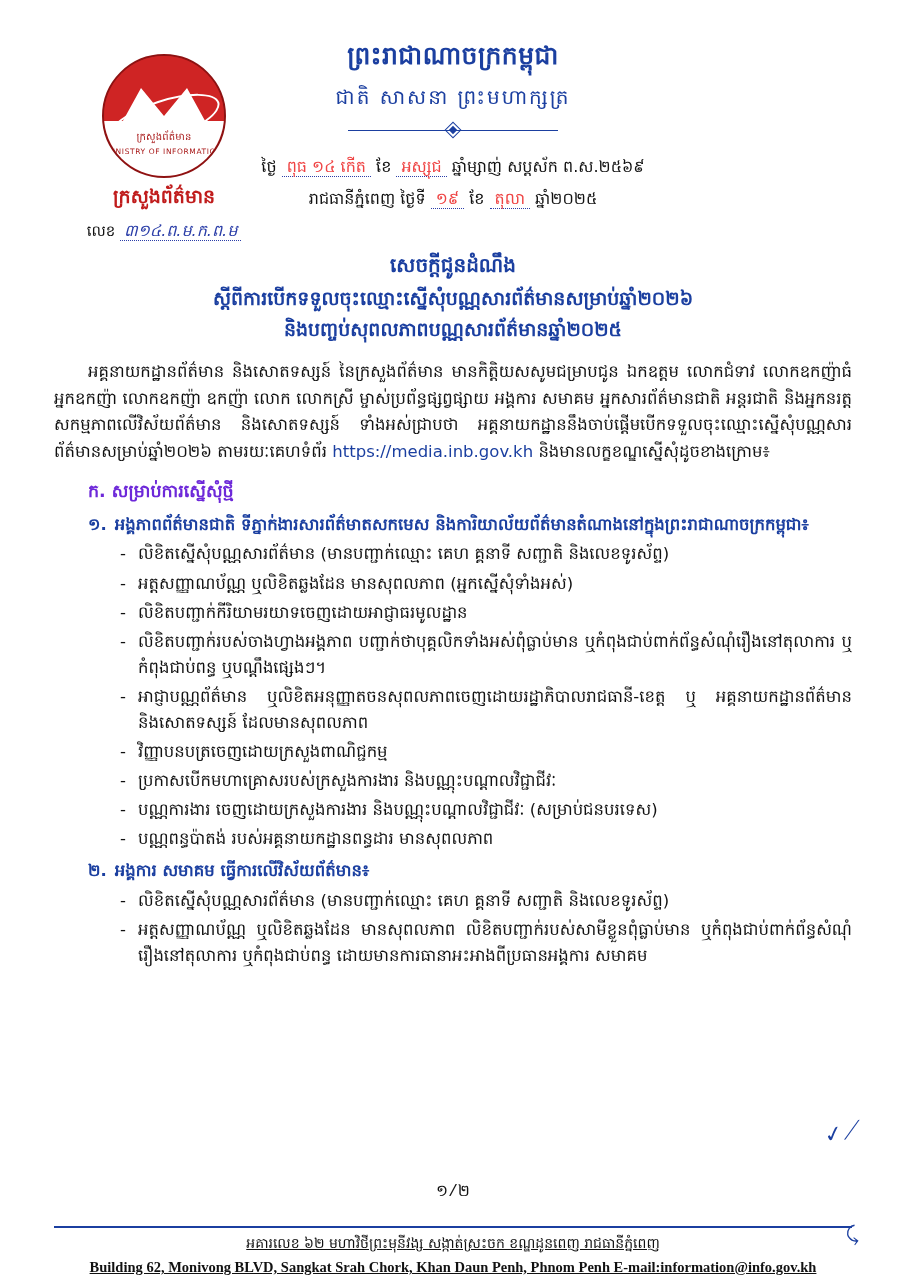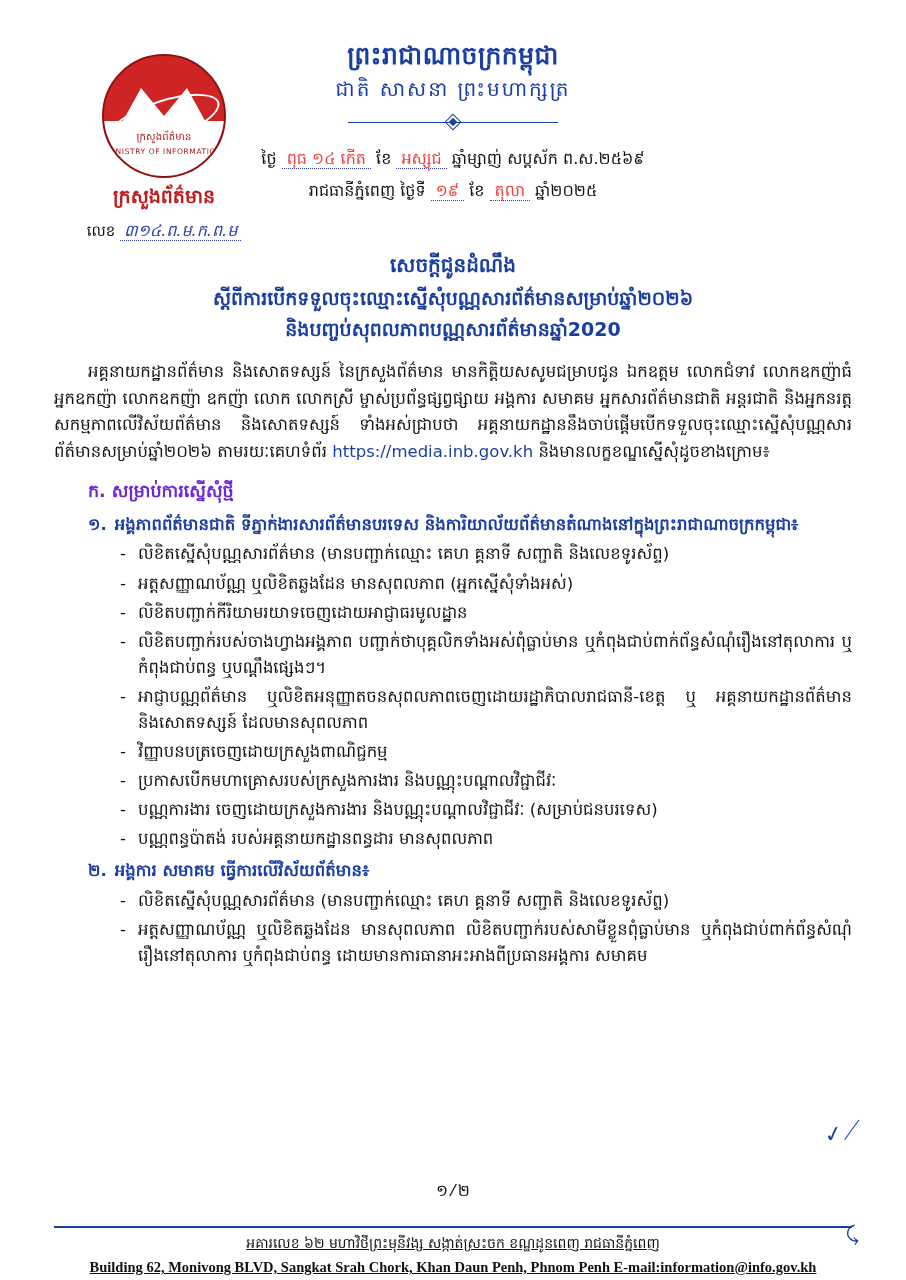--- a/index.html
+++ b/index.html
@@ -96,20 +96,21 @@
   }
   .kingdom .l1 {
     color: #1b3fa0;
     font-size: 25px;
     font-weight: bold;
     letter-spacing: .5px;
   }
   .kingdom .l2 {
     color: #1b3fa0;
     font-size: 20px;
+    margin-top: 8px;
     letter-spacing: 2px;
   }
   .ornament {
     margin: 10px auto 0;
     width: 210px;
     height: 14px;
     position: relative;
   }
   .ornament:before {
     content:"";
@@ -292,36 +293,36 @@
         <span>ខែ</span>
         <span class="hand-blue">តុលា</span>
         <span>ឆ្នាំ២០២៥</span>
       </div>
     </div>
   </div>
 
   <div class="title-block">
     <div class="t1">សេចក្តីជូនដំណឹង</div>
     <div class="t2">ស្តីពីការបើកទទួលចុះឈ្មោះស្នើសុំបណ្ណសារព័ត៌មានសម្រាប់ឆ្នាំ២០២៦</div>
-    <div class="t3">និងបញ្ចប់សុពលភាពបណ្ណសារព័ត៌មានឆ្នាំ2020</div>
+    <div class="t3">និងបញ្ចប់សុពលភាពបណ្ណសារព័ត៌មានឆ្នាំ២០២៥</div>
   </div>
 
   <div class="body-text">
     <p>
       <span>អគ្គនាយកដ្ឋានព័ត៌មាន និងសោតទស្សន៍ នៃក្រសួងព័ត៌មាន មានកិត្តិយសសូមជម្រាបជូន ឯកឧត្តម លោកជំទាវ លោកឧកញ៉ាធំ អ្នកឧកញ៉ា លោកឧកញ៉ា ឧកញ៉ា លោក លោកស្រី ម្ចាស់ប្រព័ន្ធផ្សព្វផ្សាយ អង្គការ សមាគម អ្នកសារព័ត៌មានជាតិ អន្តរជាតិ និងអ្នកនរត្តសកម្មភាពលើវិស័យព័ត៌មាន និងសោតទស្សន៍ ទាំងអស់ជ្រាបថា អគ្គនាយកដ្ឋាននឹងចាប់ផ្តើមបើកទទួលចុះឈ្មោះស្នើសុំបណ្ណសារព័ត៌មានសម្រាប់ឆ្នាំ២០២៦ តាមរយៈគេហទំព័រ</span>
       <span class="link">https://media.inb.gov.kh</span>
       <span>និងមានលក្ខខណ្ឌស្នើសុំដូចខាងក្រោម៖</span>
     </p>
   </div>
 
   <div class="section-head">ក. សម្រាប់ការស្នើសុំថ្មី</div>
 
   <div class="num-item">
     <span class="n">១.</span>
-    <span class="txt">អង្គភាពព័ត៌មានជាតិ ទីភ្នាក់ងារសារព័ត៌មានបរទេស និងការិយាល័យព័ត៌មានតំណាងនៅក្នុងព្រះរាជាណាចក្រកម្ពុជា៖</span>
+    <span class="txt">អង្គភាពព័ត៌មានជាតិ ទីភ្នាក់ងារសារព័ត៌មាតសកមេស និងការិយាល័យព័ត៌មានតំណាងនៅក្នុងព្រះរាជាណាចក្រកម្ពុជា៖</span>
   </div>
   <ul class="dashes">
     <li>លិខិតស្នើសុំបណ្ណសារព័ត៌មាន (មានបញ្ជាក់ឈ្មោះ គេហ គ្គនាទី សញ្ជាតិ និងលេខទូរស័ព្ទ)</li>
     <li>អត្តសញ្ញាណប័ណ្ណ ឬលិខិតឆ្លងដែន មានសុពលភាព (អ្នកស្នើសុំទាំងអស់)</li>
     <li>លិខិតបញ្ជាក់កីរិយាមរយាទចេញដោយអាជ្ញាធរមូលដ្ឋាន</li>
     <li>លិខិតបញ្ជាក់របស់ចាងហ្វាងអង្គភាព បញ្ជាក់ថាបុគ្គលិកទាំងអស់ពុំធ្លាប់មាន ឬកំពុងជាប់ពាក់ព័ន្ធសំណុំរឿងនៅតុលាការ ឬកំពុងជាប់ពន្ធ ឬបណ្តឹងផ្សេងៗ។</li>
     <li>អាជ្ញាបណ្ណព័ត៌មាន ឬលិខិតអនុញ្ញាតចនសុពលភាពចេញដោយរដ្ឋាភិបាលរាជធានី-ខេត្ត ឬ អគ្គនាយកដ្ឋានព័ត៌មាន និងសោតទស្សន៍ ដែលមានសុពលភាព</li>
     <li>វិញ្ញាបនបត្រចេញដោយក្រសួងពាណិជ្ជកម្ម</li>
     <li>ប្រកាសបើកមហាគ្រោសរបស់ក្រសួងការងារ និងបណ្ណុះបណ្តាលវិជ្ជាជីវៈ</li>
     <li>បណ្ណការងារ ចេញដោយក្រសួងការងារ និងបណ្ណុះបណ្តាលវិជ្ជាជីវៈ (សម្រាប់ជនបរទេស)</li>

